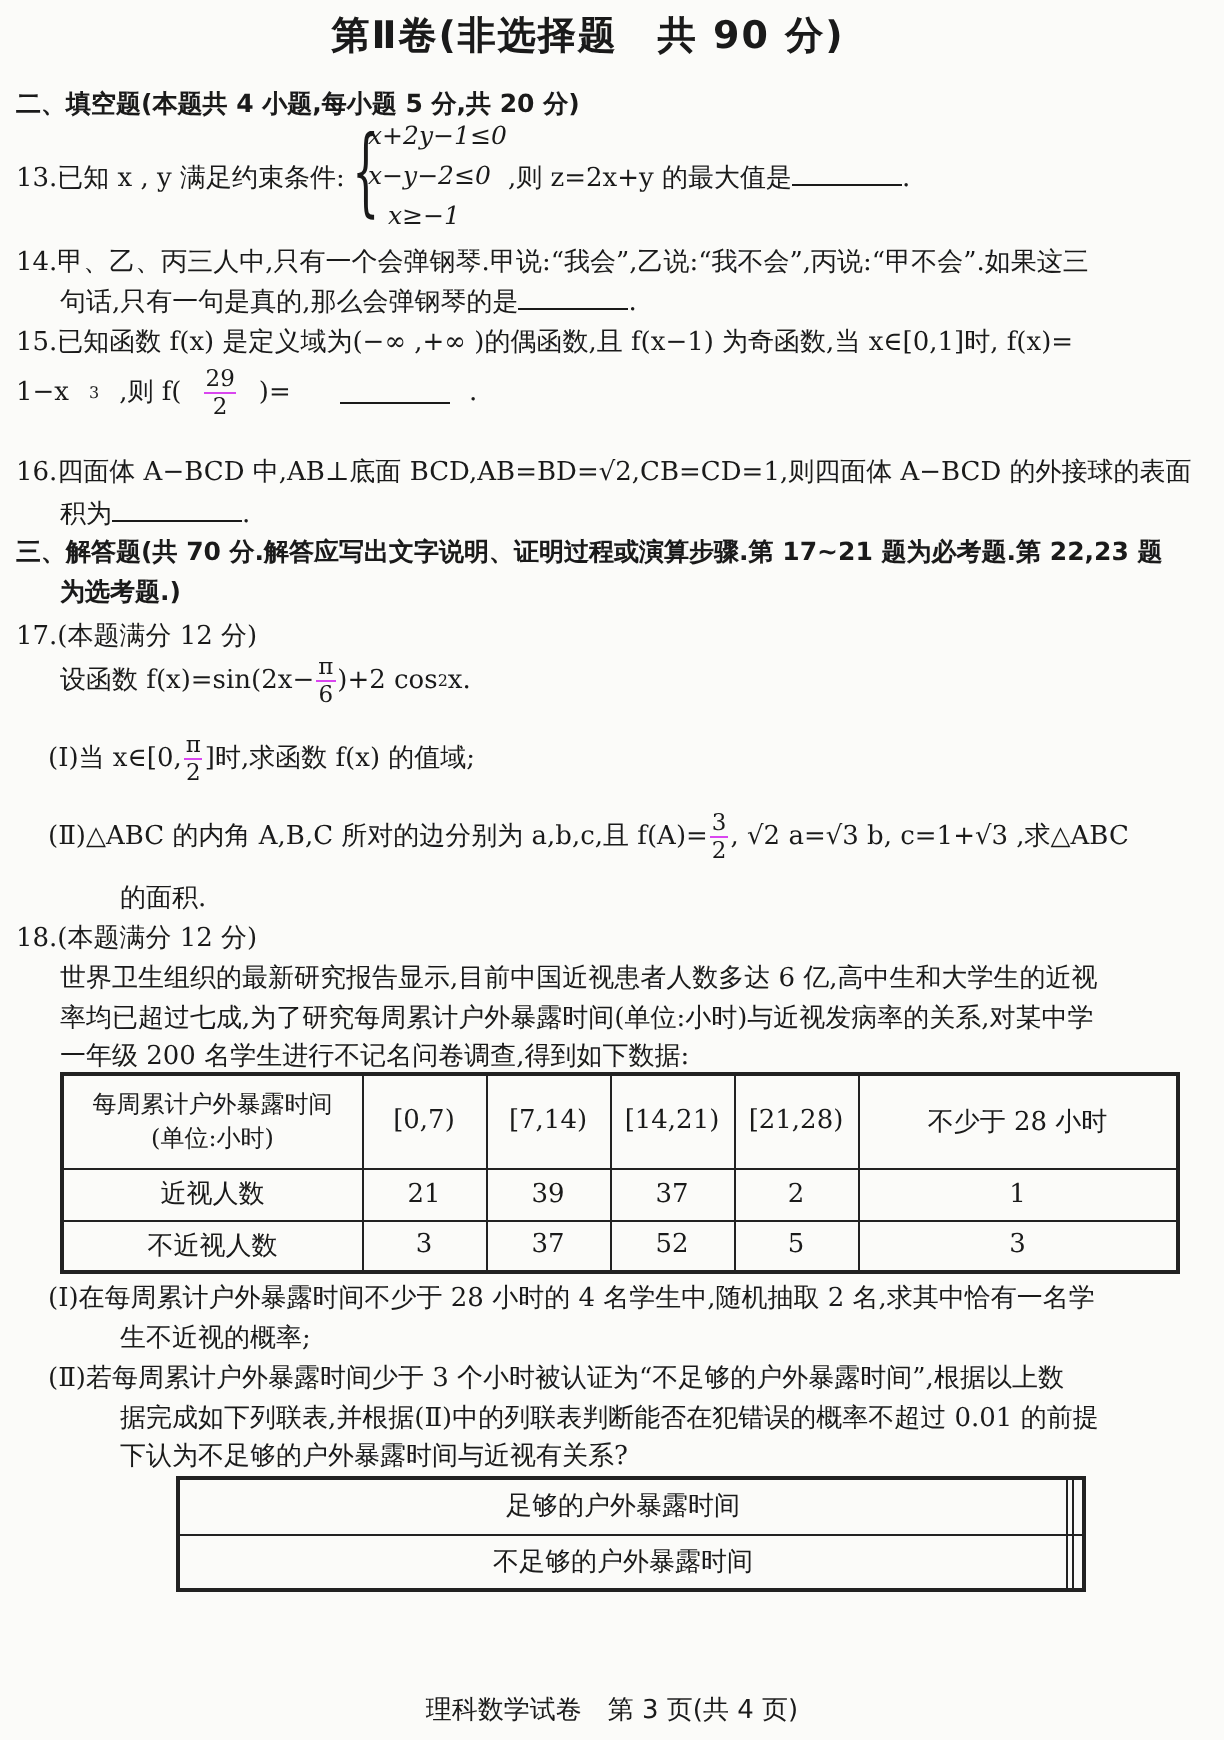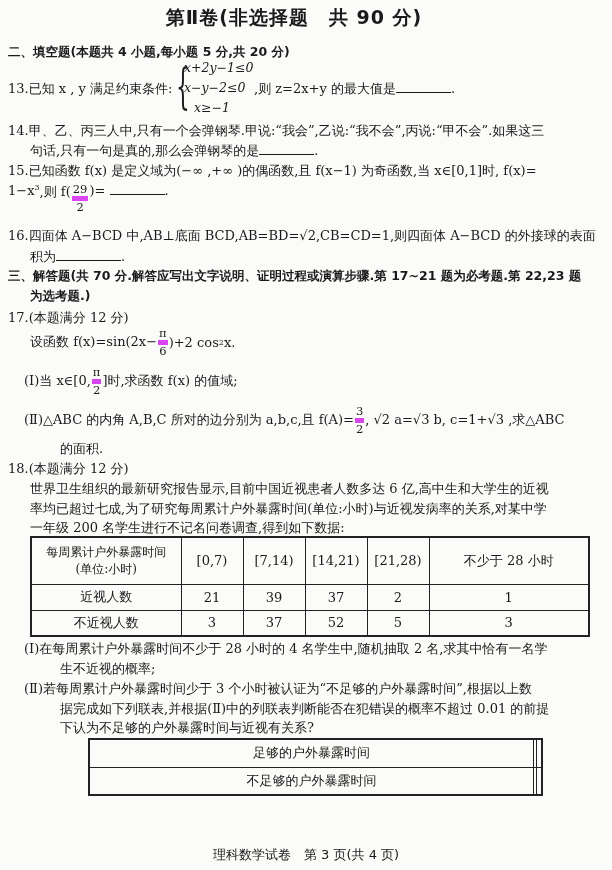--- a/index.html
+++ b/index.html
@@ -3,21 +3,21 @@
 <meta charset="utf-8">
 <style>
   * { margin: 0; padding: 0; box-sizing: border-box; }
   html, body { width: 612px; height: 870px; background: #fbfbf9; overflow: hidden; }
   body { position: relative; font-family: "DejaVu Serif", "Liberation Serif", serif; color: #1a1a1a; font-size: 13px; }
   .abs { position: absolute; white-space: nowrap; }
   .title { top: 5px; left: 0; width: 588px; text-align: center; font-family: "DejaVu Sans", sans-serif; font-weight: bold; font-size: 19px; letter-spacing: 1px; }
   .sec { font-family: "DejaVu Sans", sans-serif; font-weight: bold; font-size: 12.5px; }
   .line { font-size: 13px; }
   .frac { display: inline-flex; flex-direction: column; align-items: center; vertical-align: middle; font-size: 11.5px; line-height: 1.1; margin: 0 1px; }
-  .frac .num { border-bottom: 5px solid #d946ef; padding: 0 1px; }
+  .frac .num { border-bottom: 1px solid #d946ef; padding: 0 1px; }
   .blank { display: inline-block; border-bottom: 1px solid #1a1a1a; height: 12px; vertical-align: baseline; }
   .brace { position: absolute; left: 176px; top: 62px; font-size: 48px; line-height: 48px; transform: scaleX(0.45); transform-origin: left top; font-family: "DejaVu Serif", serif; }
   .cond { position: absolute; left: 184px; font-size: 12.5px; font-style: italic; }
   table { border-collapse: collapse; position: absolute; font-size: 13px; }
   td { border: 1px solid #222; text-align: center; vertical-align: middle; }
   #t1 { left: 30px; top: 536px; width: 560px; border: 2px solid #222; }
   #t1 td { height: 26px; }
   #t1 tr:first-child td { height: 47px; }
   #t2 { left: 88px; top: 738px; width: 455px; border: 2px solid #222; }
   #t2 td { height: 28px; }
@@ -41,21 +41,21 @@
     <span>,则 z=2x+y 的最大值是</span><span class="blank" style="width:55px;"></span><span>.</span>
   </div>
 </div>
 
 <div class="abs line" style="top:122px;left:8px;">14.甲、乙、丙三人中,只有一个会弹钢琴.甲说:“我会”,乙说:“我不会”,丙说:“甲不会”.如果这三</div>
 <div class="abs line" style="top:142px;left:30px;">
   <span>句话,只有一句是真的,那么会弹钢琴的是</span><span class="blank" style="width:55px;"></span><span>.</span>
 </div>
 
 <div class="abs line" style="top:162px;left:8px;">15.已知函数 f(x) 是定义域为(−∞ ,+∞ )的偶函数,且 f(x−1) 为奇函数,当 x∈[0,1]时, f(x)=</div>
-<div class="abs line" style="top:183px;left:8px;display:flex;">
+<div class="abs line" style="top:183px;left:8px;display:flex;align-items:center;gap:10px;">
   <span>1−x</span><sup>3</sup><span>,则 f(</span>
   <span class="frac">
       <span class="num">29</span>
       <span>2</span>
     </span>
   <span>)=</span>&nbsp;<span class="blank" style="width:55px;"></span><span>.</span>
 </div>
 
 <div class="abs line" style="top:227px;left:8px;">16.四面体 A−BCD 中,AB⊥底面 BCD,AB=BD=√2,CB=CD=1,则四面体 A−BCD 的外接球的表面</div>
 <div class="abs line" style="top:248px;left:30px;">

